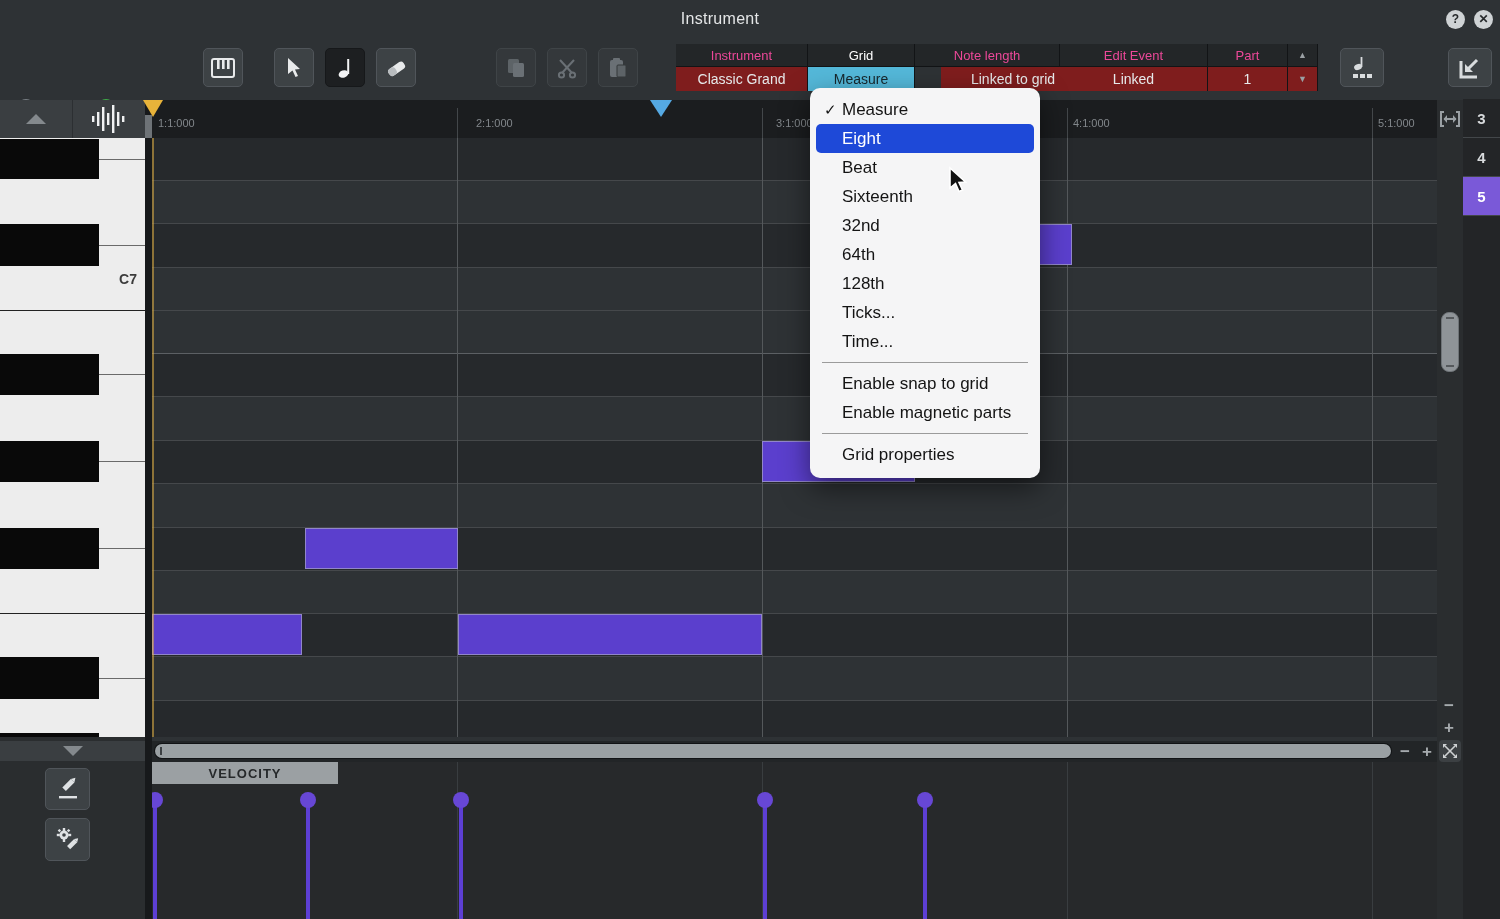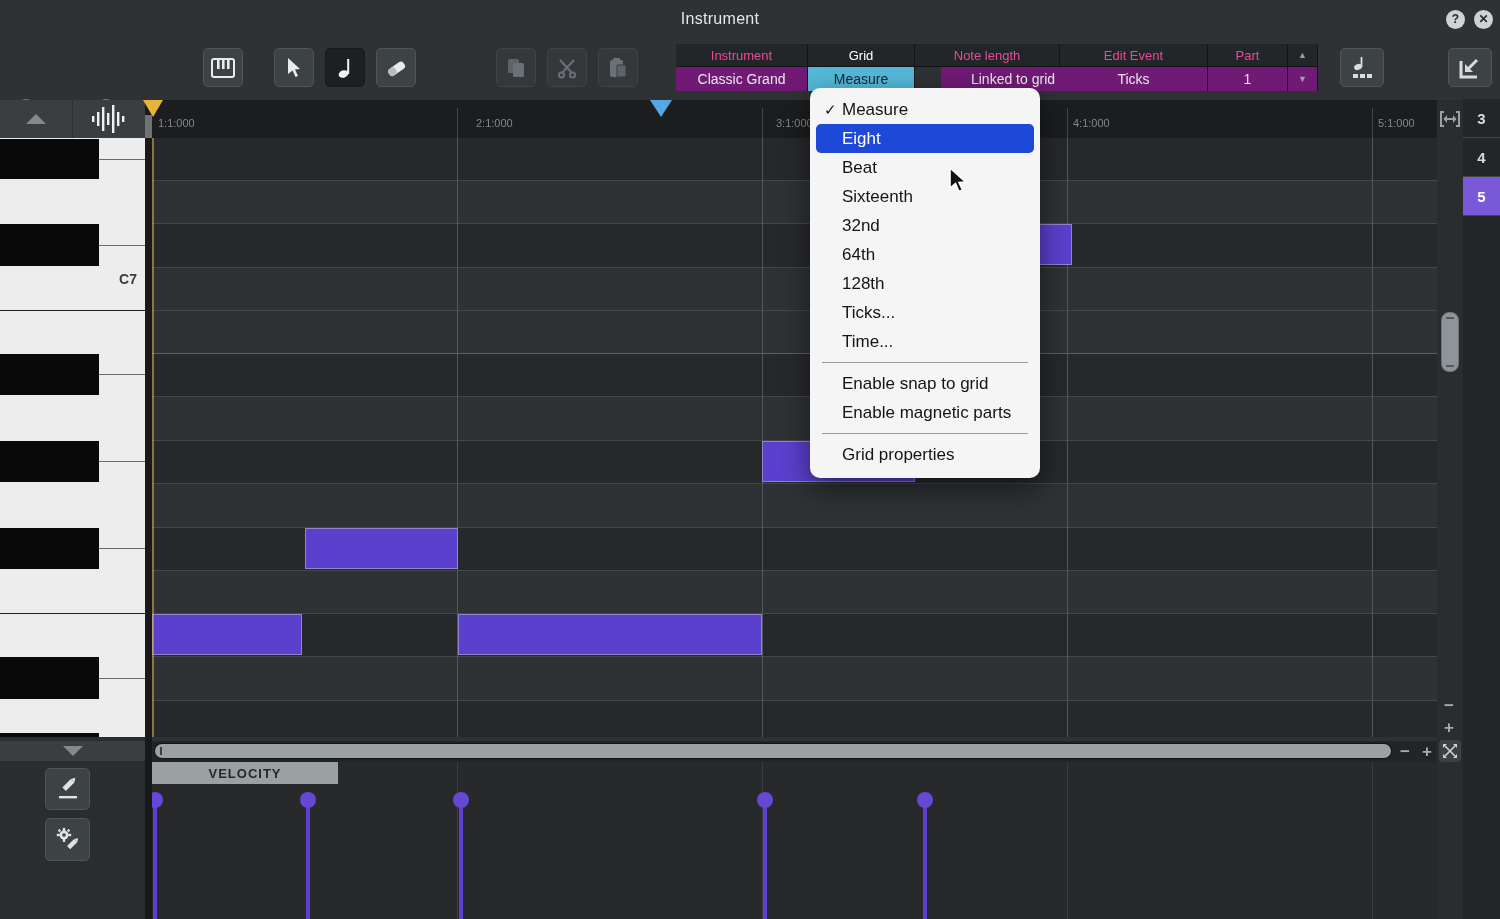--- a/index.html
+++ b/index.html
@@ -12,21 +12,21 @@
   .circlebtn{width:19px;height:19px;border-radius:50%;background:#cfd3d5;color:#26292b;
              font-size:12px;font-weight:bold;text-align:center;line-height:19px;}
   .toolbtn{width:40px;height:39px;background:#3d4245;border:1px solid #50555a;border-radius:5px;
            display:flex;align-items:center;justify-content:center;box-sizing:border-box;}
   .toolbtn.active{background:#1d1f21;border-color:#16181a;}
   .toolbtn.disabled{background:#34383b;border-color:#3f4447;}
   .radio-label{font-size:15px;color:#e8eaeb;}
   .ring{width:16px;height:16px;border-radius:50%;box-sizing:border-box;display:inline-block;}
   
   .hcell{background:#232628;color:#ec4899;font-size:13px;display:flex;align-items:center;justify-content:center;box-sizing:border-box;border-right:1px solid #121416;border-bottom:1px solid #121416;height:23px;}
-  .vcell{background:#701a75;color:#e6e9ea;font-size:14px;display:flex;align-items:center;justify-content:center;box-sizing:border-box;border-right:1px solid #121416;height:24px;}
+  .vcell{background:#7f1d1d;color:#e6e9ea;font-size:14px;display:flex;align-items:center;justify-content:center;box-sizing:border-box;border-right:1px solid #121416;height:24px;}
   
   .ruler{left:152px;top:100px;width:1285px;height:38px;background:#1b1d1f;}
   .rlabel{position:absolute;top:17px;font-size:11px;color:#82878b;}
   .rtick{position:absolute;top:8px;width:1px;height:30px;background:#43474a;}
   .grid{left:152px;top:138px;width:1285px;height:599px;background:#26292b;overflow:hidden;}
   .grow{position:absolute;left:0;width:1285px;box-sizing:border-box;border-top:1px solid #45484b;}
   .grow.d{background:#26292c;} .grow.l{background:#2e3235;}
   .vline{position:absolute;top:0;width:1px;height:599px;background:#54585b;}
   .note{position:absolute;background:#5b3fcd;border:1px solid #9186c9;box-sizing:border-box;}
   
@@ -134,21 +134,21 @@
   </div>
 
   <div class="abs" style="left:676px;top:44px;" id="settings-table">
       <div class="hcell" style="position: absolute; left: 0px; top: 0px; width: 132px;">Instrument</div>
       <div class="vcell" style="position: absolute; left: 0px; top: 23px; width: 132px;">Classic Grand</div>
       <div class="hcell" style="position: absolute; left: 132px; top: 0px; width: 107px; color: rgb(255, 255, 255);">Grid</div>
       <div class="vcell" style="position: absolute; left: 132px; top: 23px; width: 107px; background: rgb(84, 184, 217); color: rgb(22, 38, 44);">Measure</div>
       <div class="hcell" style="position: absolute; left: 239px; top: 0px; width: 145px;">Note length</div>
       <div class="vcell" style="position: absolute; left: 229px; top: 23px; width: 145px; margin-left: 36px;">Linked to grid</div>
       <div class="hcell" style="position: absolute; left: 384px; top: 0px; width: 148px;">Edit Event</div>
-      <div class="vcell" style="position: absolute; left: 384px; top: 23px; width: 148px;">Ticks</div>
+      <div class="vcell" style="position: absolute; left: 384px; top: 23px; width: 148px;">Linked</div>
       <div class="hcell" style="position: absolute; left: 532px; top: 0px; width: 80px;">Part</div>
       <div class="vcell" style="position: absolute; left: 532px; top: 23px; width: 80px;">1</div>
       <div class="hcell" style="position: absolute; left: 612px; top: 0px; width: 30px; color: rgb(154, 160, 164); font-size: 9px;">▲</div>
       <div class="vcell" style="position: absolute; left: 612px; top: 23px; width: 30px; color: rgb(154, 160, 164); font-size: 9px;">▼</div>
     </div>
 
   <div class="abs toolbtn" style="left:1340px;top:48px;width:44px;">
     <svg width="26" height="26">
       <ellipse cx="9" cy="12" rx="4" ry="3" fill="#d9dcde" transform="rotate(-18 9 12)"></ellipse>
       <rect x="11.6" y="2" width="1.8" height="10" fill="#d9dcde"></rect>

